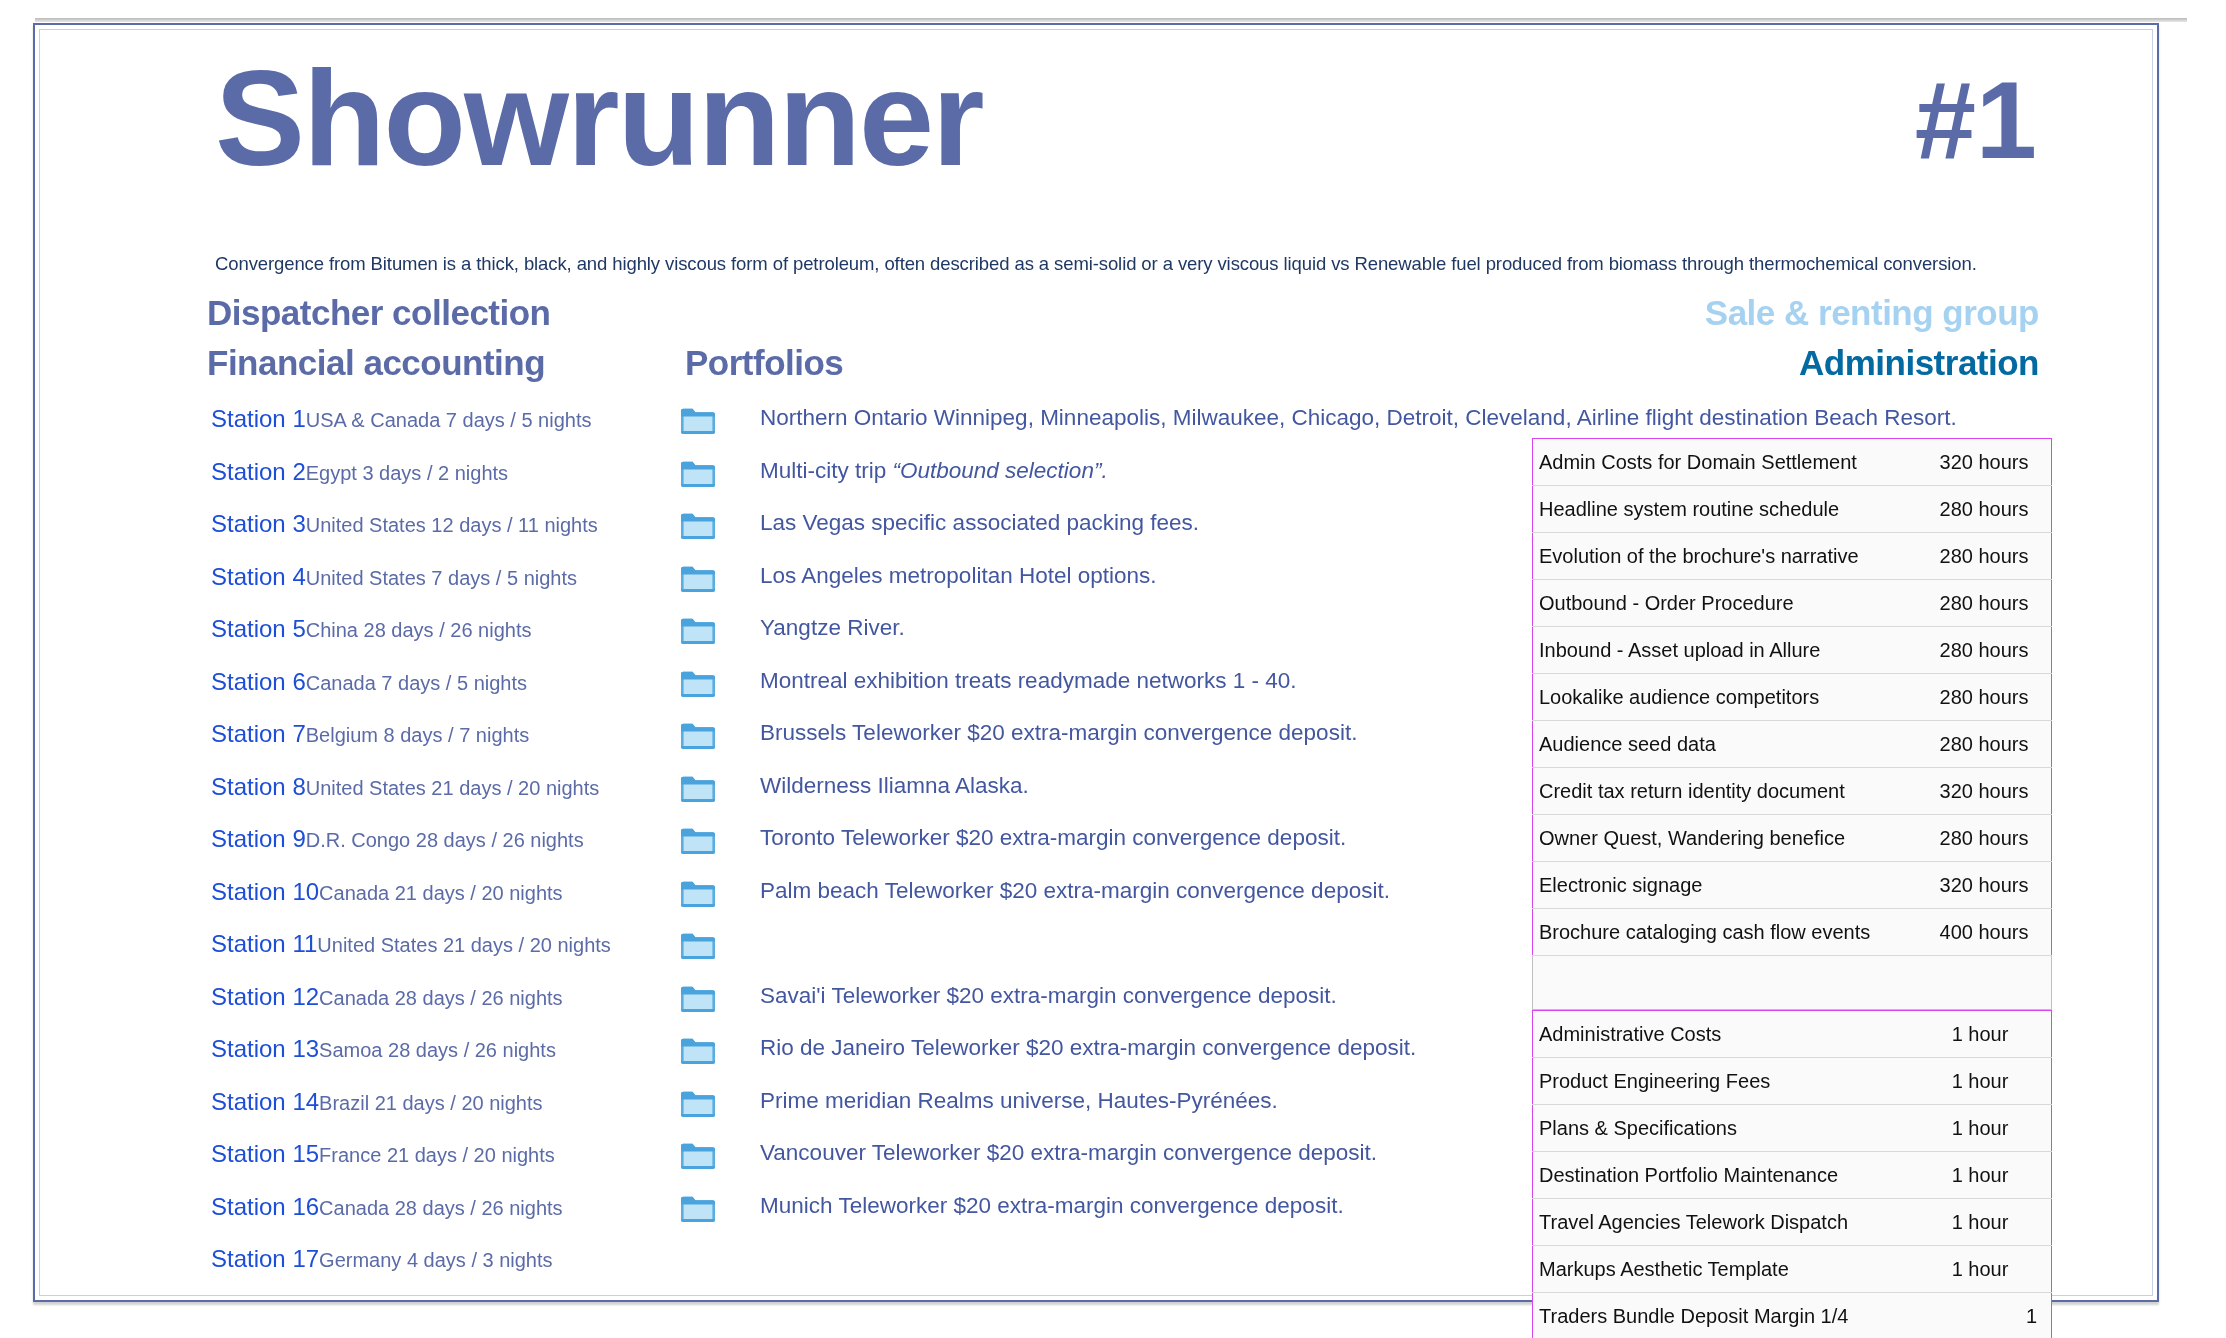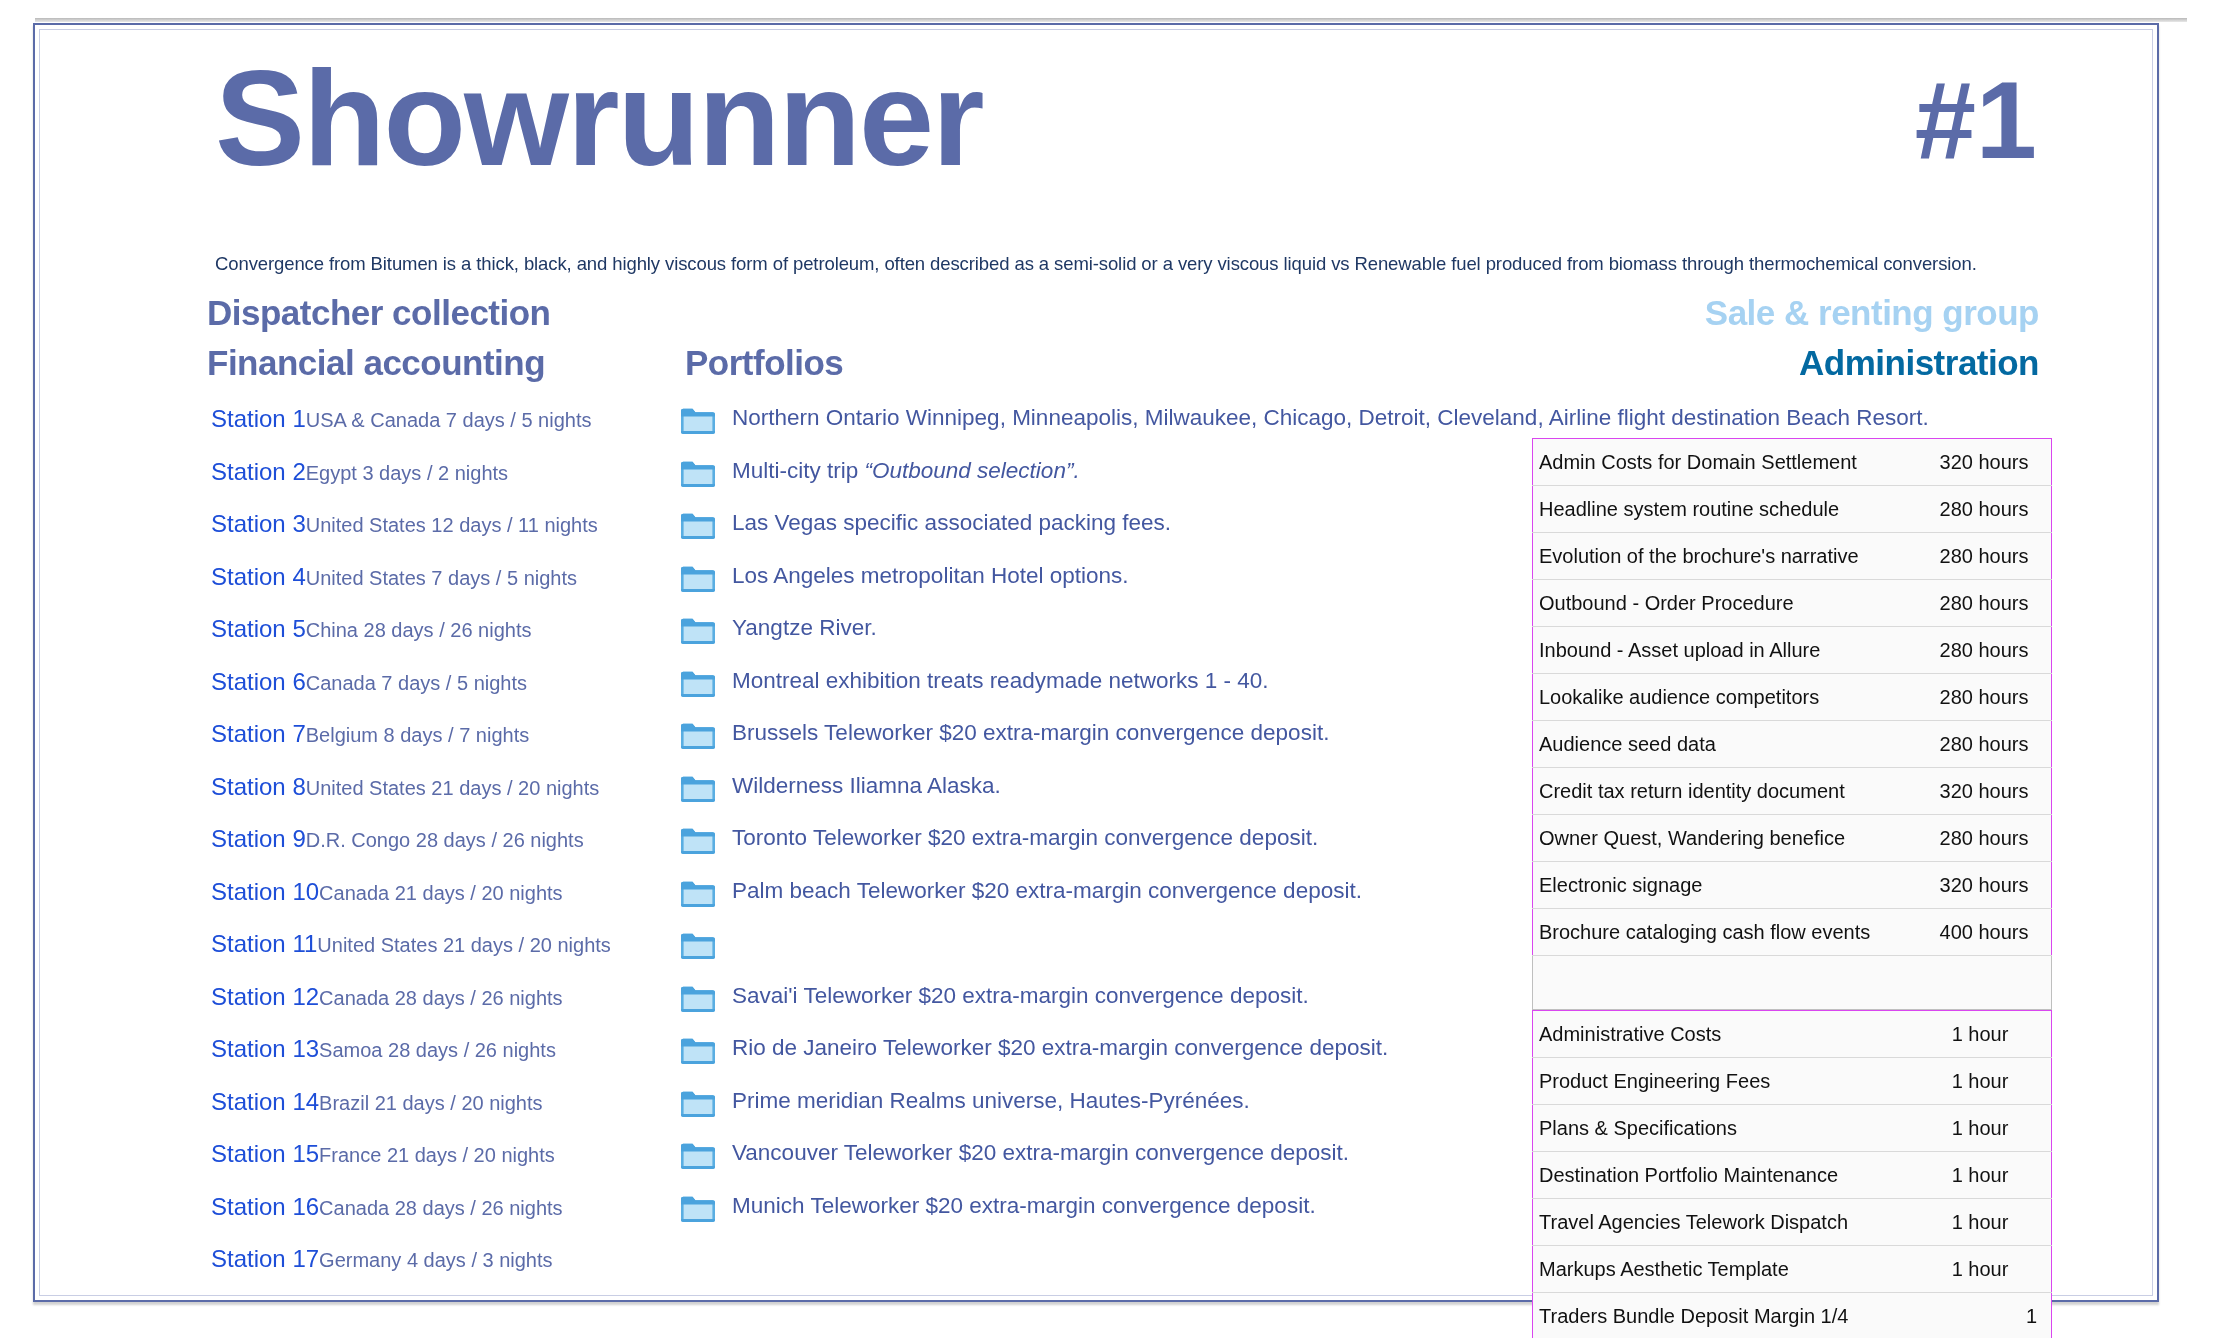--- a/index.html
+++ b/index.html
@@ -161,21 +161,21 @@
   .folder-icon {
     flex: 0 0 auto;
     width: 36px;
     height: 28px;
     margin-top: 4px;
     position: relative;
     display: inline-block;
   }
   .folder-icon svg { display: block; }
   .portfolio-label {
-    margin-left: 16px;
+    margin-left: 44px;
     font-size: 22.5px;
     color: #4357a0;
     font-family: "Liberation Sans", sans-serif;
     line-height: 30px;
   }
   .portfolio-label .it {
     font-style: italic;
   }
 
   

